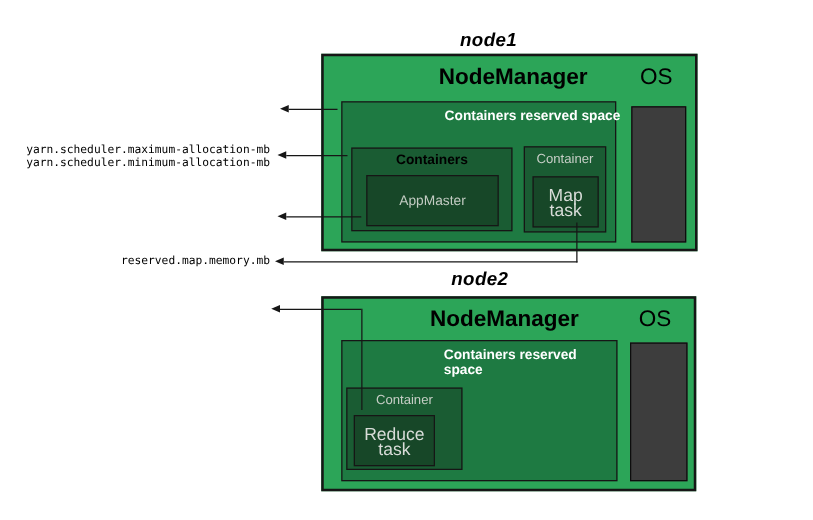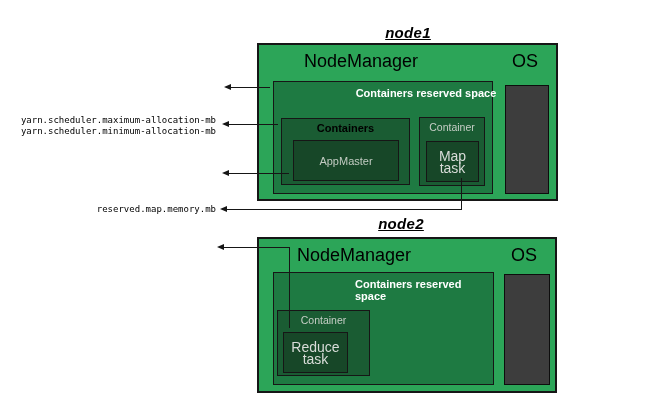--- a/index.html
+++ b/index.html
@@ -9,28 +9,28 @@
     --task-green:#174728;
     --os-gray:#3d3d3d;
     --ink:#161616;
   }
   html,body{margin:0;padding:0;background:#ffffff;}
   .canvas{
     position:relative;width:650px;height:416px;background:#ffffff;
     font-family:"Liberation Sans",sans-serif;color:#000;overflow:hidden;
   }
   .node-title{
-    position:absolute;text-align:center;font-style:italic;font-size:15px;
-    font-weight:600;letter-spacing:0.3px;text-decoration:underline;
+    position:absolute;text-align:left;font-style:italic;font-size:15px;
+    font-weight:600;letter-spacing:0.3px;
   }
   .outer-box{
     position:absolute;box-sizing:border-box;background:var(--outer-green);
     border:2px solid var(--ink);
   }
-  .nm-label{position:absolute;text-align:left;font-size:18px;font-weight:400;}
+  .nm-label{position:absolute;text-align:right;font-size:18px;font-weight:700;}
   .os-label{position:absolute;text-align:center;font-size:18px;font-weight:500;}
   .reserved-box{
     position:absolute;box-sizing:border-box;background:var(--reserved-green);
     border:1.5px solid var(--ink);
   }
   .reserved-label{
     position:absolute;width:100%;top:5px;text-align:center;
     color:#ffffff;font-weight:bold;font-size:11px;padding-left:43px;
   }
   .reserved-label.left-align{width:auto;text-align:left;}

